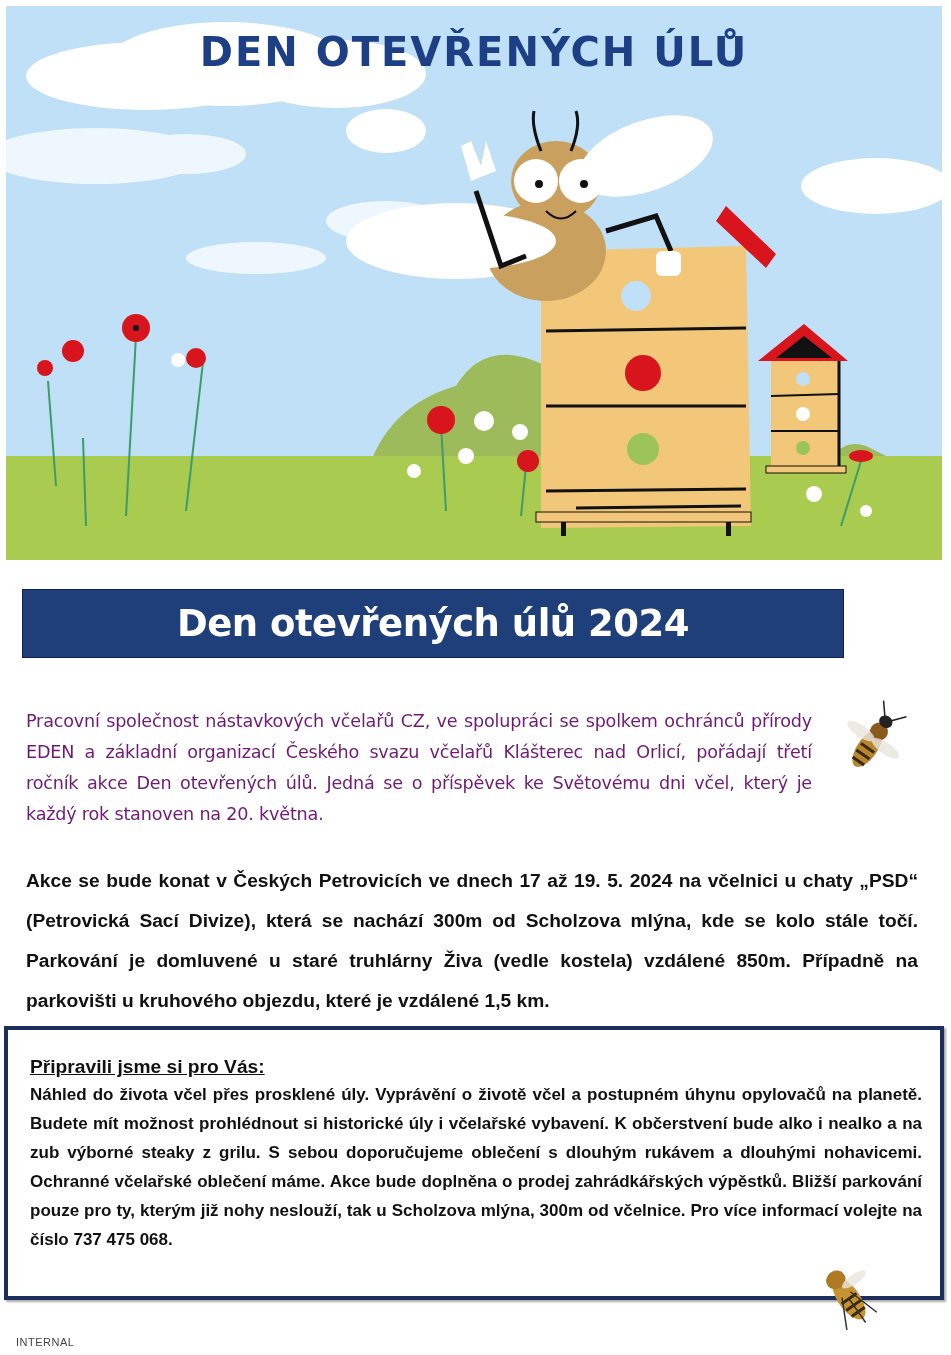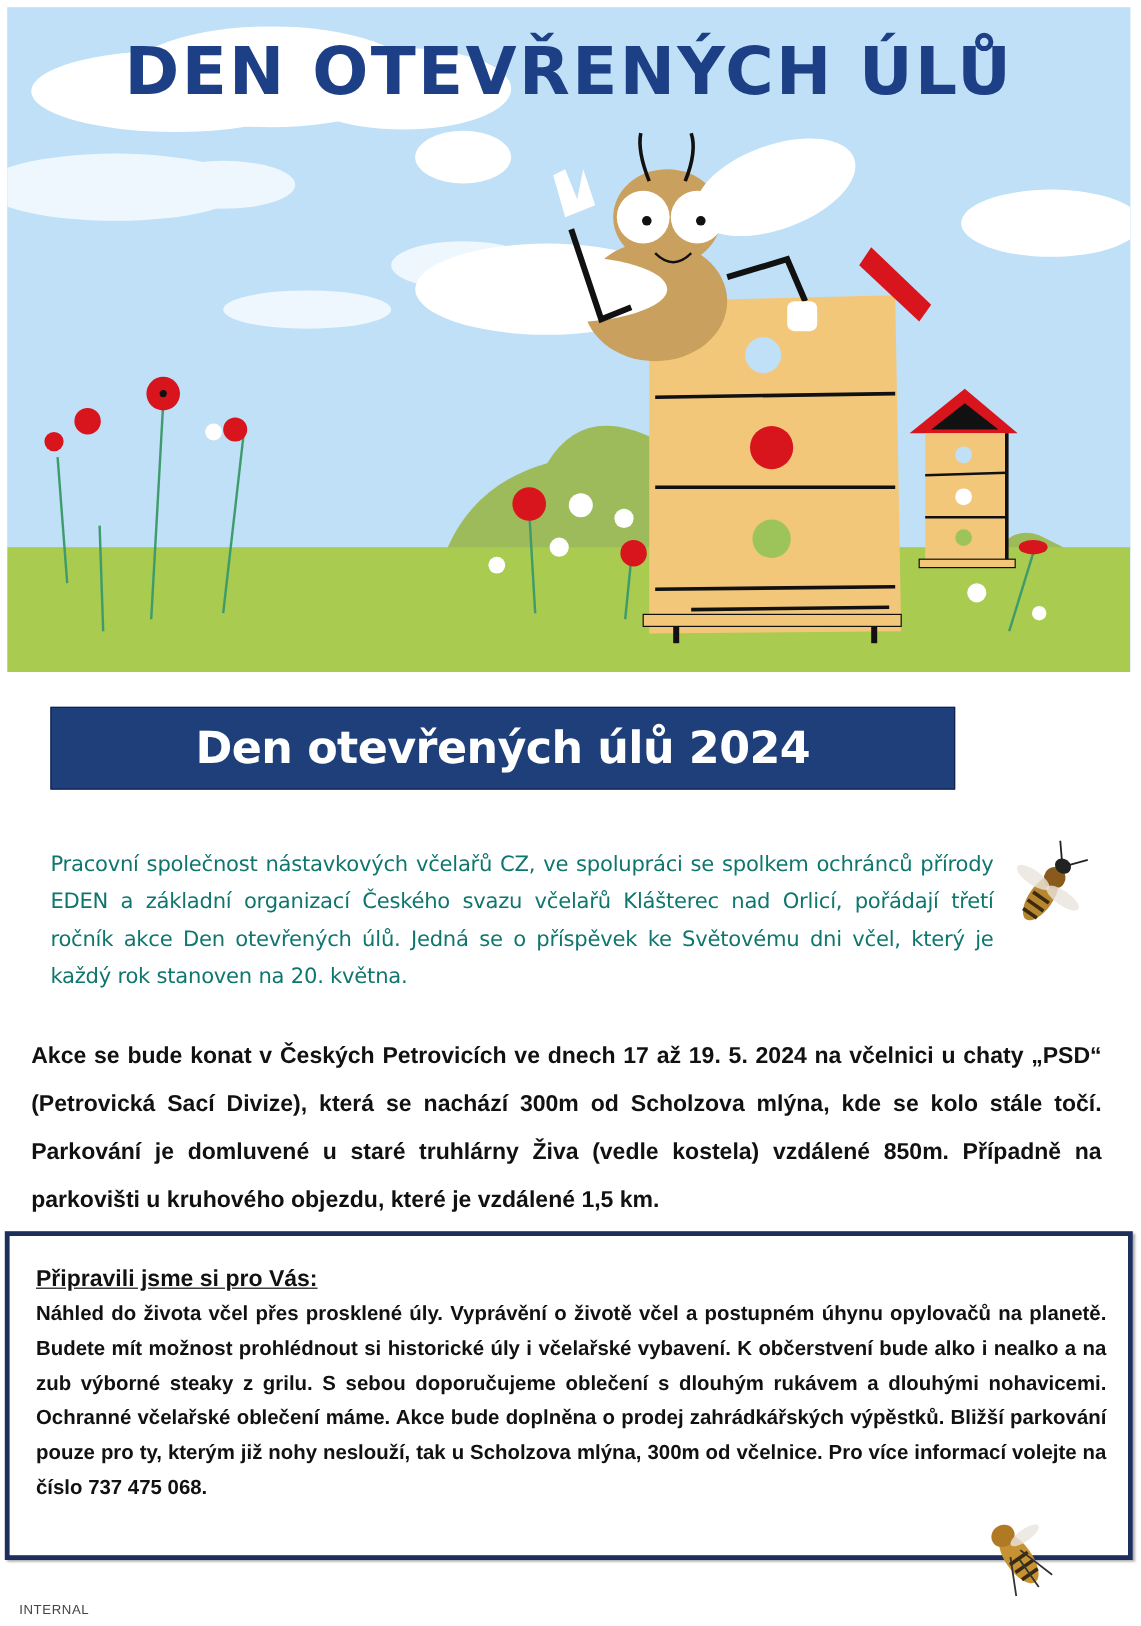--- a/index.html
+++ b/index.html
@@ -7,36 +7,36 @@
     width: 951px; height: 1355px; background: #ffffff; position: relative; overflow: hidden;
     font-family: "Liberation Sans", sans-serif;
   }
   .hero {
     position: absolute; left: 6px; top: 6px; width: 936px; height: 554px;
     background: #bfe0f6; overflow: hidden;
   }
   .hero svg { position: absolute; left: 0; top: 0; }
   .hero-title {
     position: absolute; left: 0; top: 26px; width: 936px; text-align: center;
-    font-family: "DejaVu Sans", sans-serif; font-weight: bold; font-size: 55px;
+    font-family: "DejaVu Sans", sans-serif; font-weight: bold; font-size: 40px;
     letter-spacing: 2px; color: #1d3f86; line-height: 1;
   }
   .banner {
-    position: absolute; left: 22px; top: 589px; width: 754px; height: 69px;
+    position: absolute; left: 22px; top: 589px; width: 822px; height: 69px;
     background: #1f3f7a; border: 1px solid #0f2350; box-sizing: border-box;
-    display: flex; align-items: center; justify-content: center; margin-left: 20px;
+    display: flex; align-items: center; justify-content: center;
   }
   .banner-text {
     color: #ffffff; font-family: "DejaVu Sans", sans-serif; font-weight: bold;
     font-size: 37px; letter-spacing: -0.5px;
   }
   .intro {
     position: absolute; left: 26px; top: 688px; width: 786px;
-    color: #0f766e; font-family: "DejaVu Sans", sans-serif; font-size: 17.6px;
-    line-height: 31px; text-align: justify; letter-spacing: -0.2px; margin-left: 16px;
+    color: #701a75; font-family: "DejaVu Sans", sans-serif; font-size: 17.6px;
+    line-height: 31px; text-align: justify; letter-spacing: -0.2px;
   }
   .bee1 { position: absolute; left: 830px; top: 700px; }
   .details {
     position: absolute; left: 26px; top: 842px; width: 892px;
     color: #111; font-family: "Liberation Sans", sans-serif; font-weight: bold;
     font-size: 19.2px; line-height: 40px; text-align: justify;
   }
   .box {
     position: absolute; left: 4px; top: 1026px; width: 940px; height: 274px;
     border: 4px solid #1c2f5c; box-sizing: border-box;

